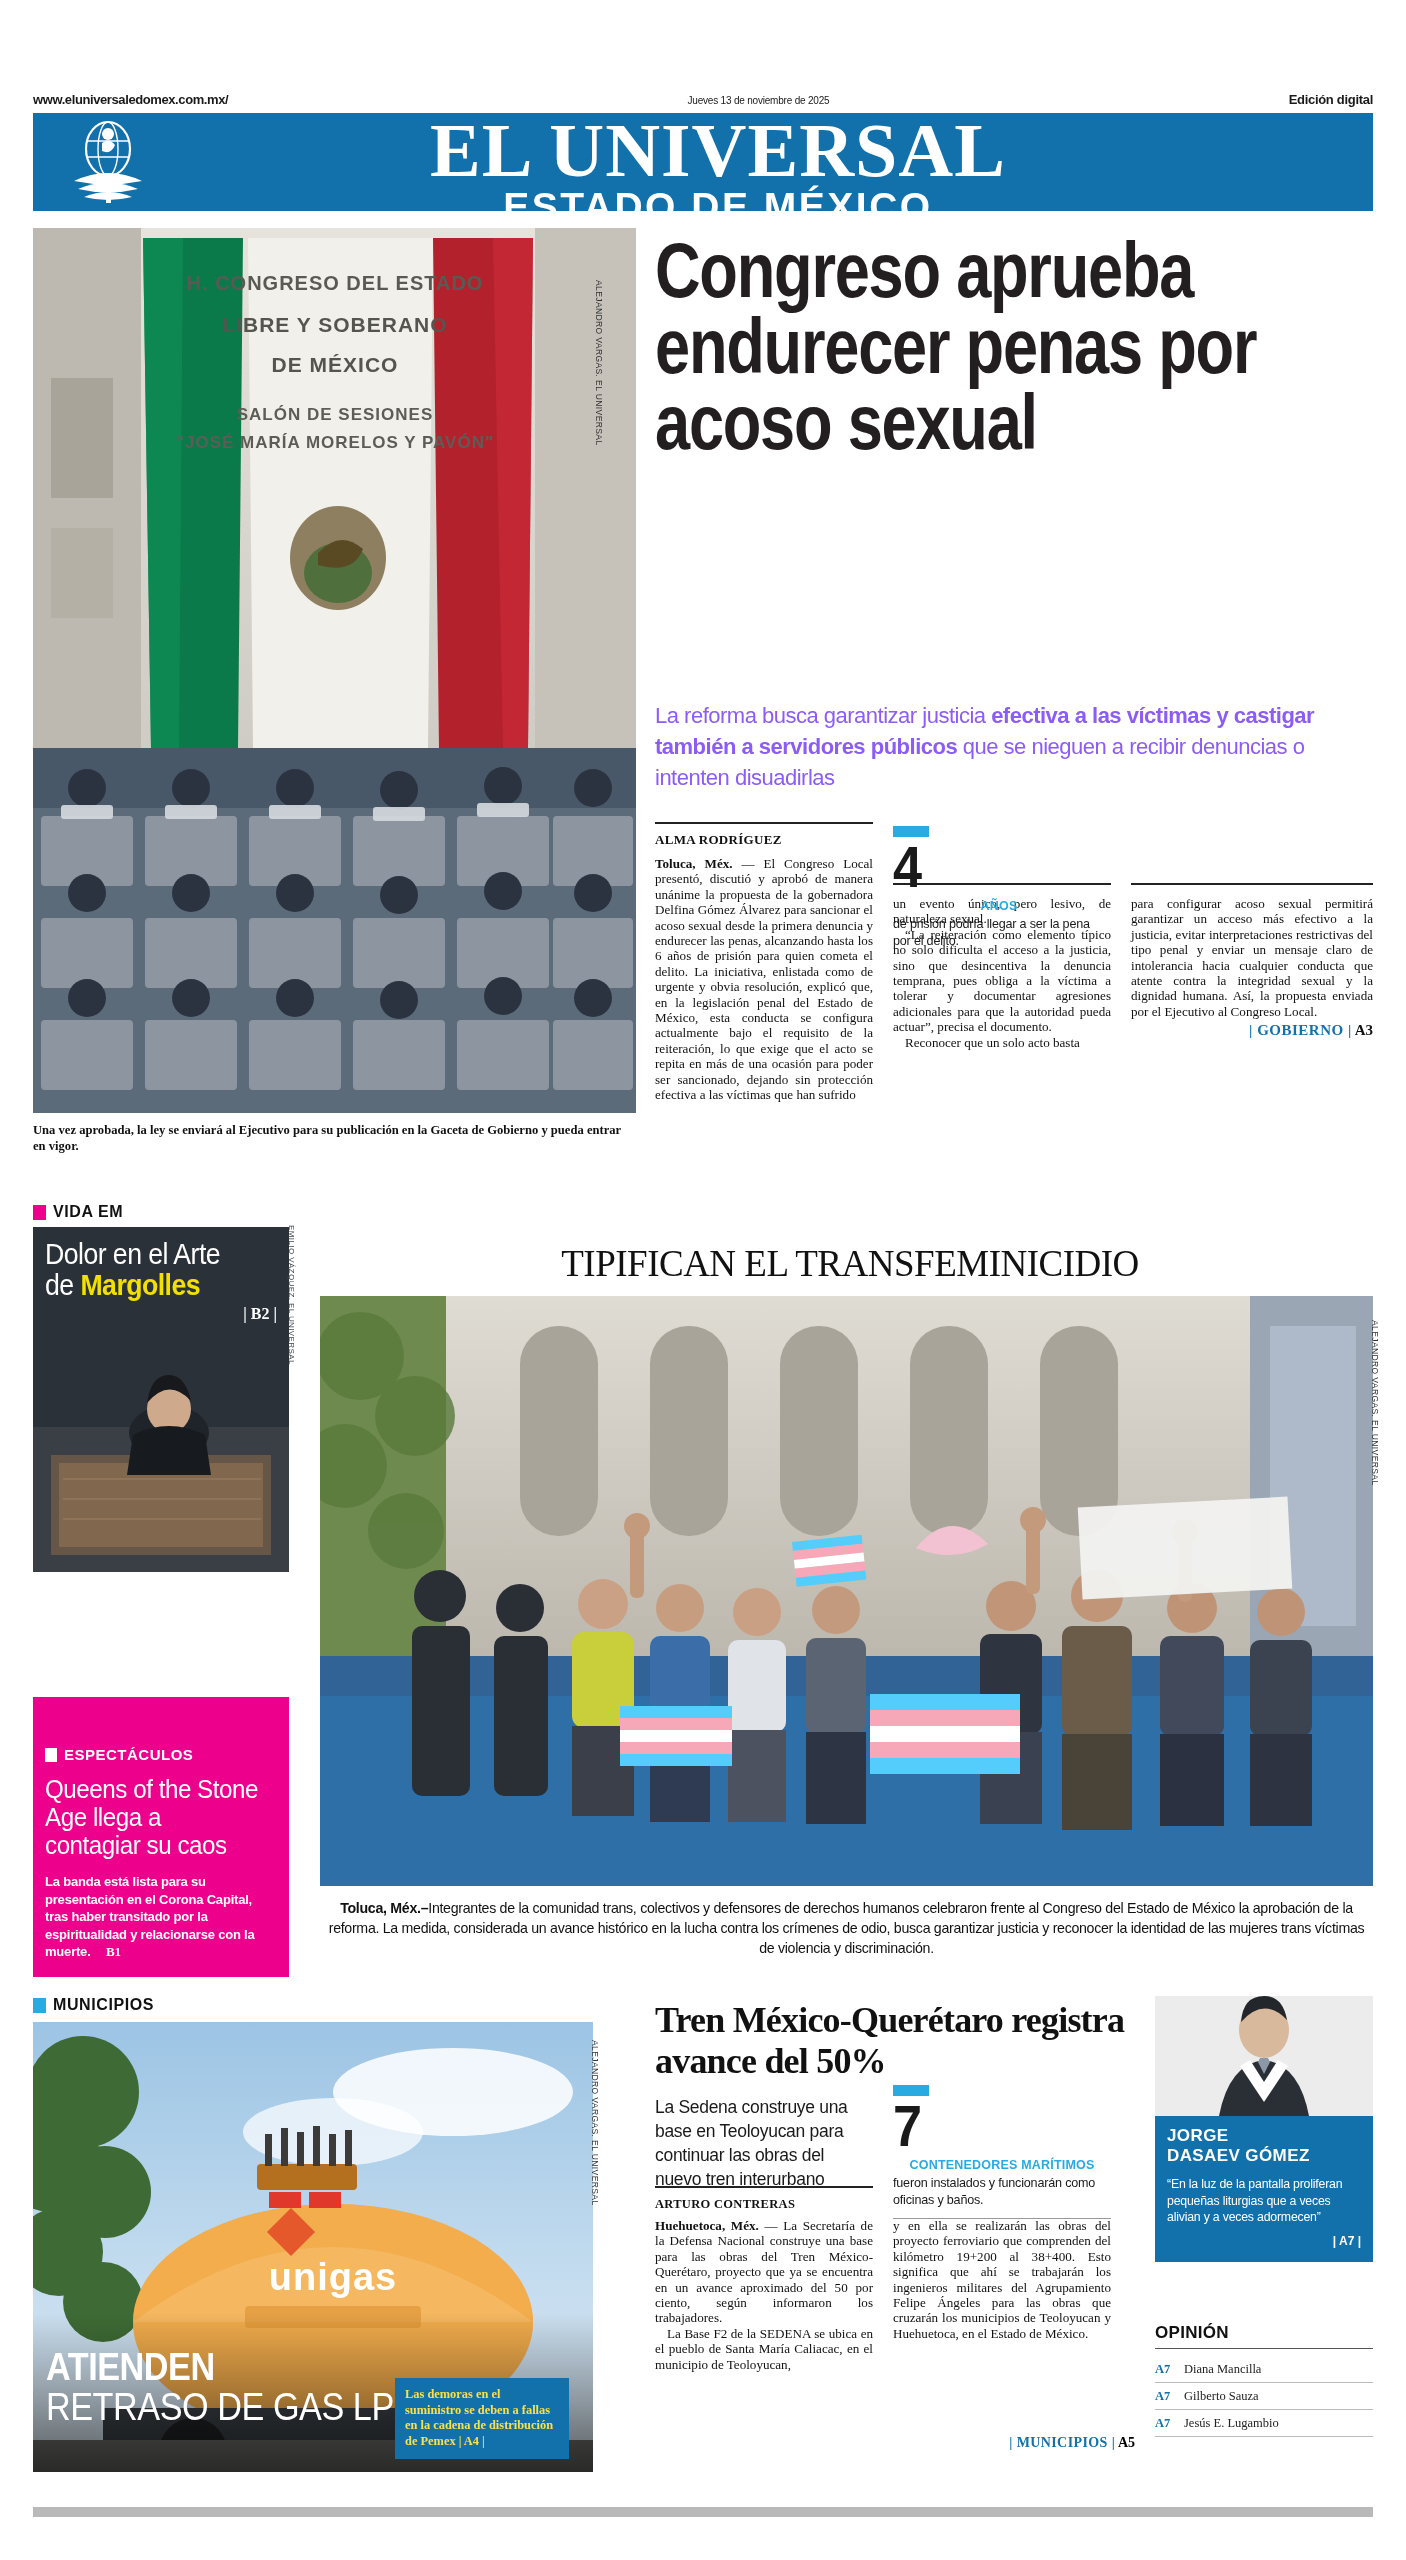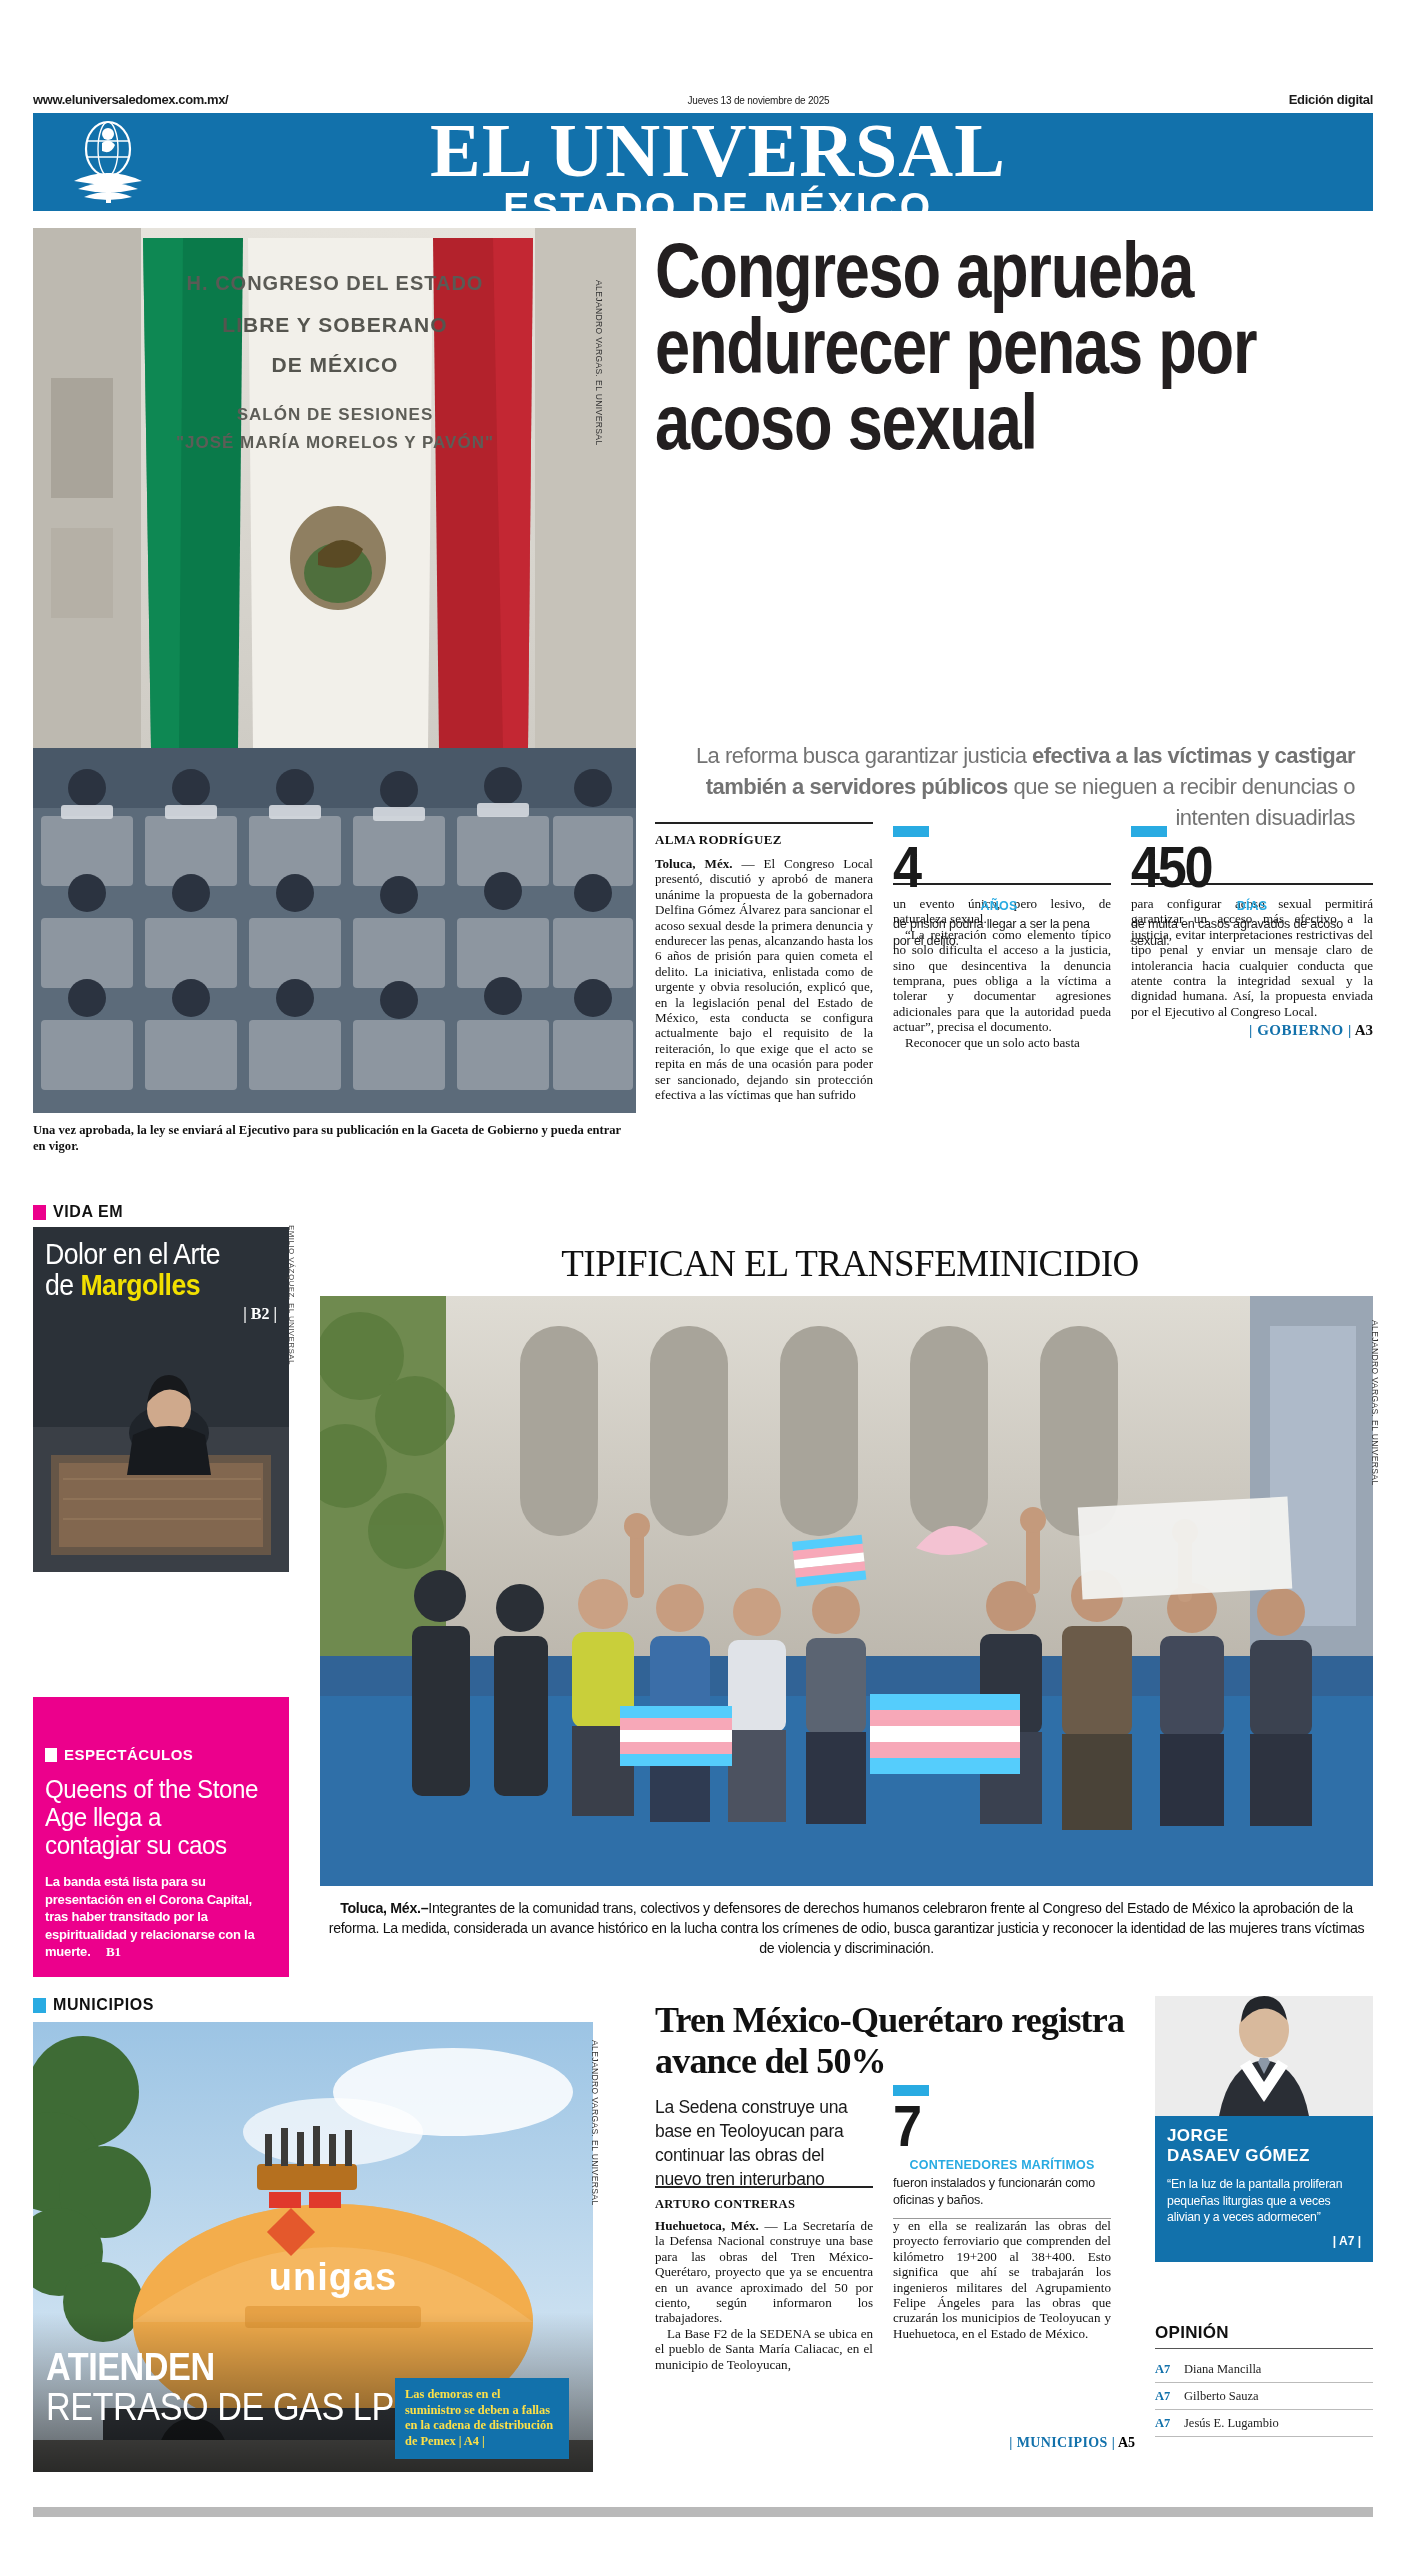--- a/index.html
+++ b/index.html
@@ -82,25 +82,24 @@
     font-weight: bold;
     font-size: 77px;
     line-height: 76px;
     letter-spacing: -1.5px;
     color: #231f20;
     transform: scaleX(0.82);
     transform-origin: left top;
     width: 878px;
   }
   .standfirst {
-    position: absolute; left: 655px; top: 740px; width: 700px;
-    font-family: "Liberation Sans", sans-serif;
-    font-size: 22px; line-height: 31px; color: #737373;
+    position: absolute; left: 655px; top: 700px; width: 700px;
+    font-family: "Liberation Sans", sans-serif;
+    font-size: 22px; line-height: 31px; color: #8b5cf6;
     letter-spacing: -0.5px;
-    text-align: right;
   }
   .standfirst b { font-weight: bold; }
 
   
   .rule-top {
     position: absolute; top: 822px; height: 1.5px; background: #222;
   }
   .byline {
     position: absolute; left: 655px; top: 832px;
     font-family: "Liberation Serif", serif;
@@ -480,26 +479,20 @@
     </div>
   </div>
 
   <div class="statbox" style="left:893px; top:826px;">
     <div class="stat-bar"></div>
     <div class="stat-num">4</div>
     <div class="stat-label">AÑOS</div>
     <div class="stat-desc">de prisión podría llegar a ser la pena por el delito.</div>
   </div>
 
-  <div class="statbox" style="left:1131px; top:826px; width:242px;">
-    <div class="stat-bar"></div>
-    <div class="stat-num">450</div>
-    <div class="stat-label">DÍAS</div>
-    <div class="stat-desc">de multa en casos agravados de acoso sexual.</div>
-  </div>
 
   <div class="vida-wrap">
     <div class="seclabel">
       <span class="sq" style="background:#ec008c;"></span>
       <span>VIDA  EM</span>
     </div>
     <div class="vida-card">
       <svg class="scene" viewBox="0 0 256 345" width="256" height="345" preserveAspectRatio="none">
         <rect width="256" height="345" fill="#2b3138"></rect>
         <rect x="0" y="200" width="256" height="145" fill="#3a3f46"></rect>

